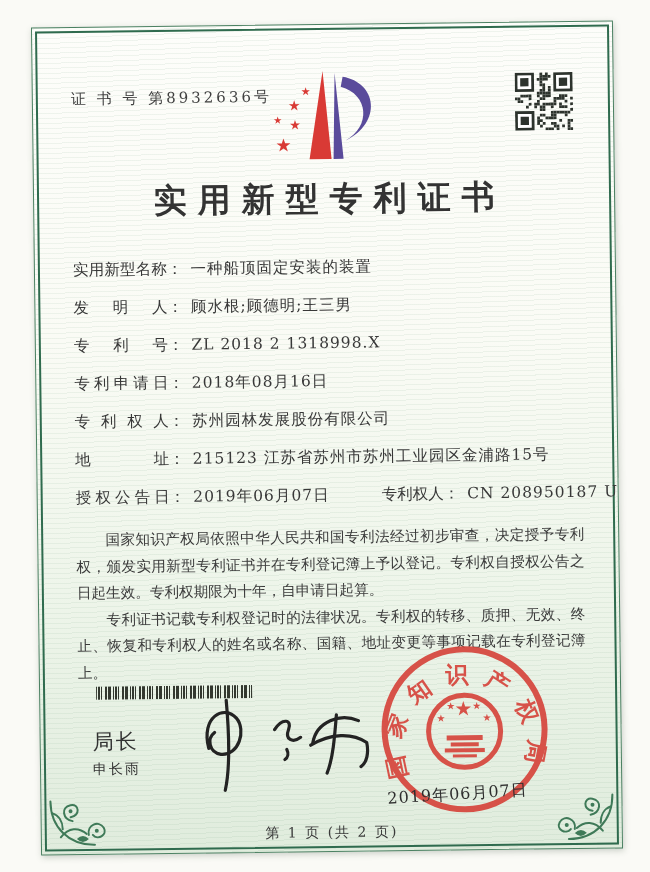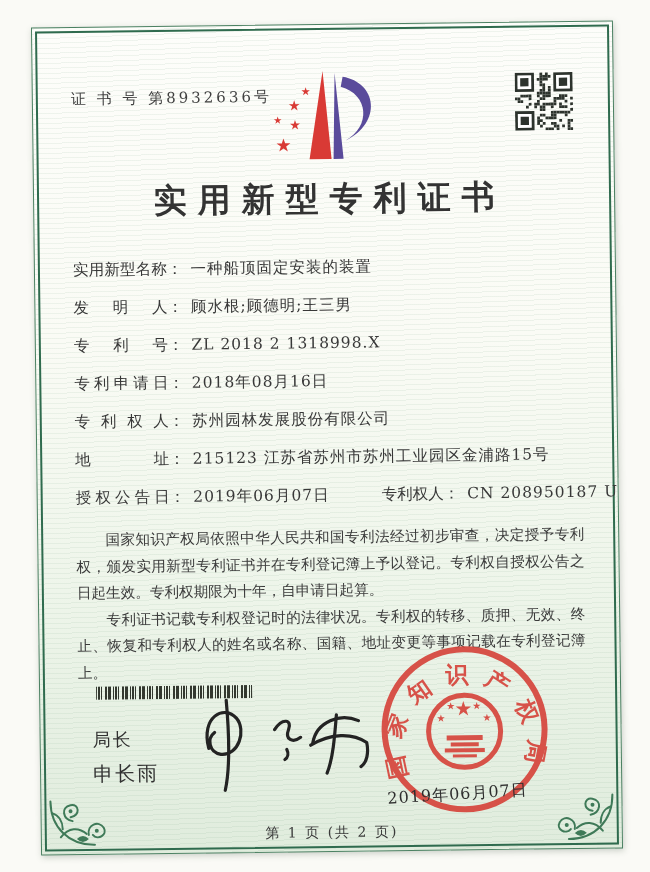--- a/index.html
+++ b/index.html
@@ -30,22 +30,22 @@
   .frow{height:38px;font-size:15.5px;color:#383838;white-space:nowrap;}
   .flabel{display:inline-block;width:94px;text-align:justify;text-align-last:justify;vertical-align:top;}
   .fcolon{display:inline-block;margin-right:8px;}
   .fvalue{letter-spacing:1px;}
   .fpair2{margin-left:52px;}
   .paras{position:absolute;left:38px;top:499px;width:508px;font-size:14.6px;line-height:26.5px;color:#3b3b3b;text-align:justify;}
   .paras p{margin:0;text-indent:2em;}
   .barcode{position:absolute;left:56px;top:659px;width:156px;height:13px;
     background-image:repeating-linear-gradient(90deg,#33382f 0 1px,transparent 1px 2px,#33382f 2px 4px,transparent 4px 5px,#33382f 5px 6px,transparent 6px 9px,#33382f 9px 11px,transparent 11px 12px,#33382f 12px 15px,transparent 15px 17px);
   }
-  .director-label{position:absolute;left:52px;top:700px;font-size:18px;letter-spacing:2px;color:#323232;}
-  .director-name{position:absolute;left:52px;top:733px;font-size:20px;letter-spacing:2px;color:#323232;}
+  .director-label{position:absolute;left:52px;top:700px;font-size:21px;letter-spacing:2px;color:#323232;}
+  .director-name{position:absolute;left:52px;top:733px;font-size:14px;letter-spacing:2px;color:#323232;}
   .signature{position:absolute;left:150px;top:660px;width:190px;height:115px;}
   .seal{position:absolute;left:338px;top:620px;width:172px;height:172px;opacity:0.92;}
   .seal-date{position:absolute;left:346px;top:760px;width:170px;font-size:16px;letter-spacing:1px;color:#2e2e2e;transform:rotate(-3deg);z-index:5;}
   .footer{position:absolute;left:0;top:799px;width:100%;text-align:center;font-size:14px;letter-spacing:2px;color:#3a3a3a;}
   .corner{position:absolute;width:84px;height:84px;}
   .corner-bl{left:5px;bottom:5px;}
   .corner-br{right:5px;bottom:5px;transform:scaleX(-1);}
 </style>
 </head>
 <body>

